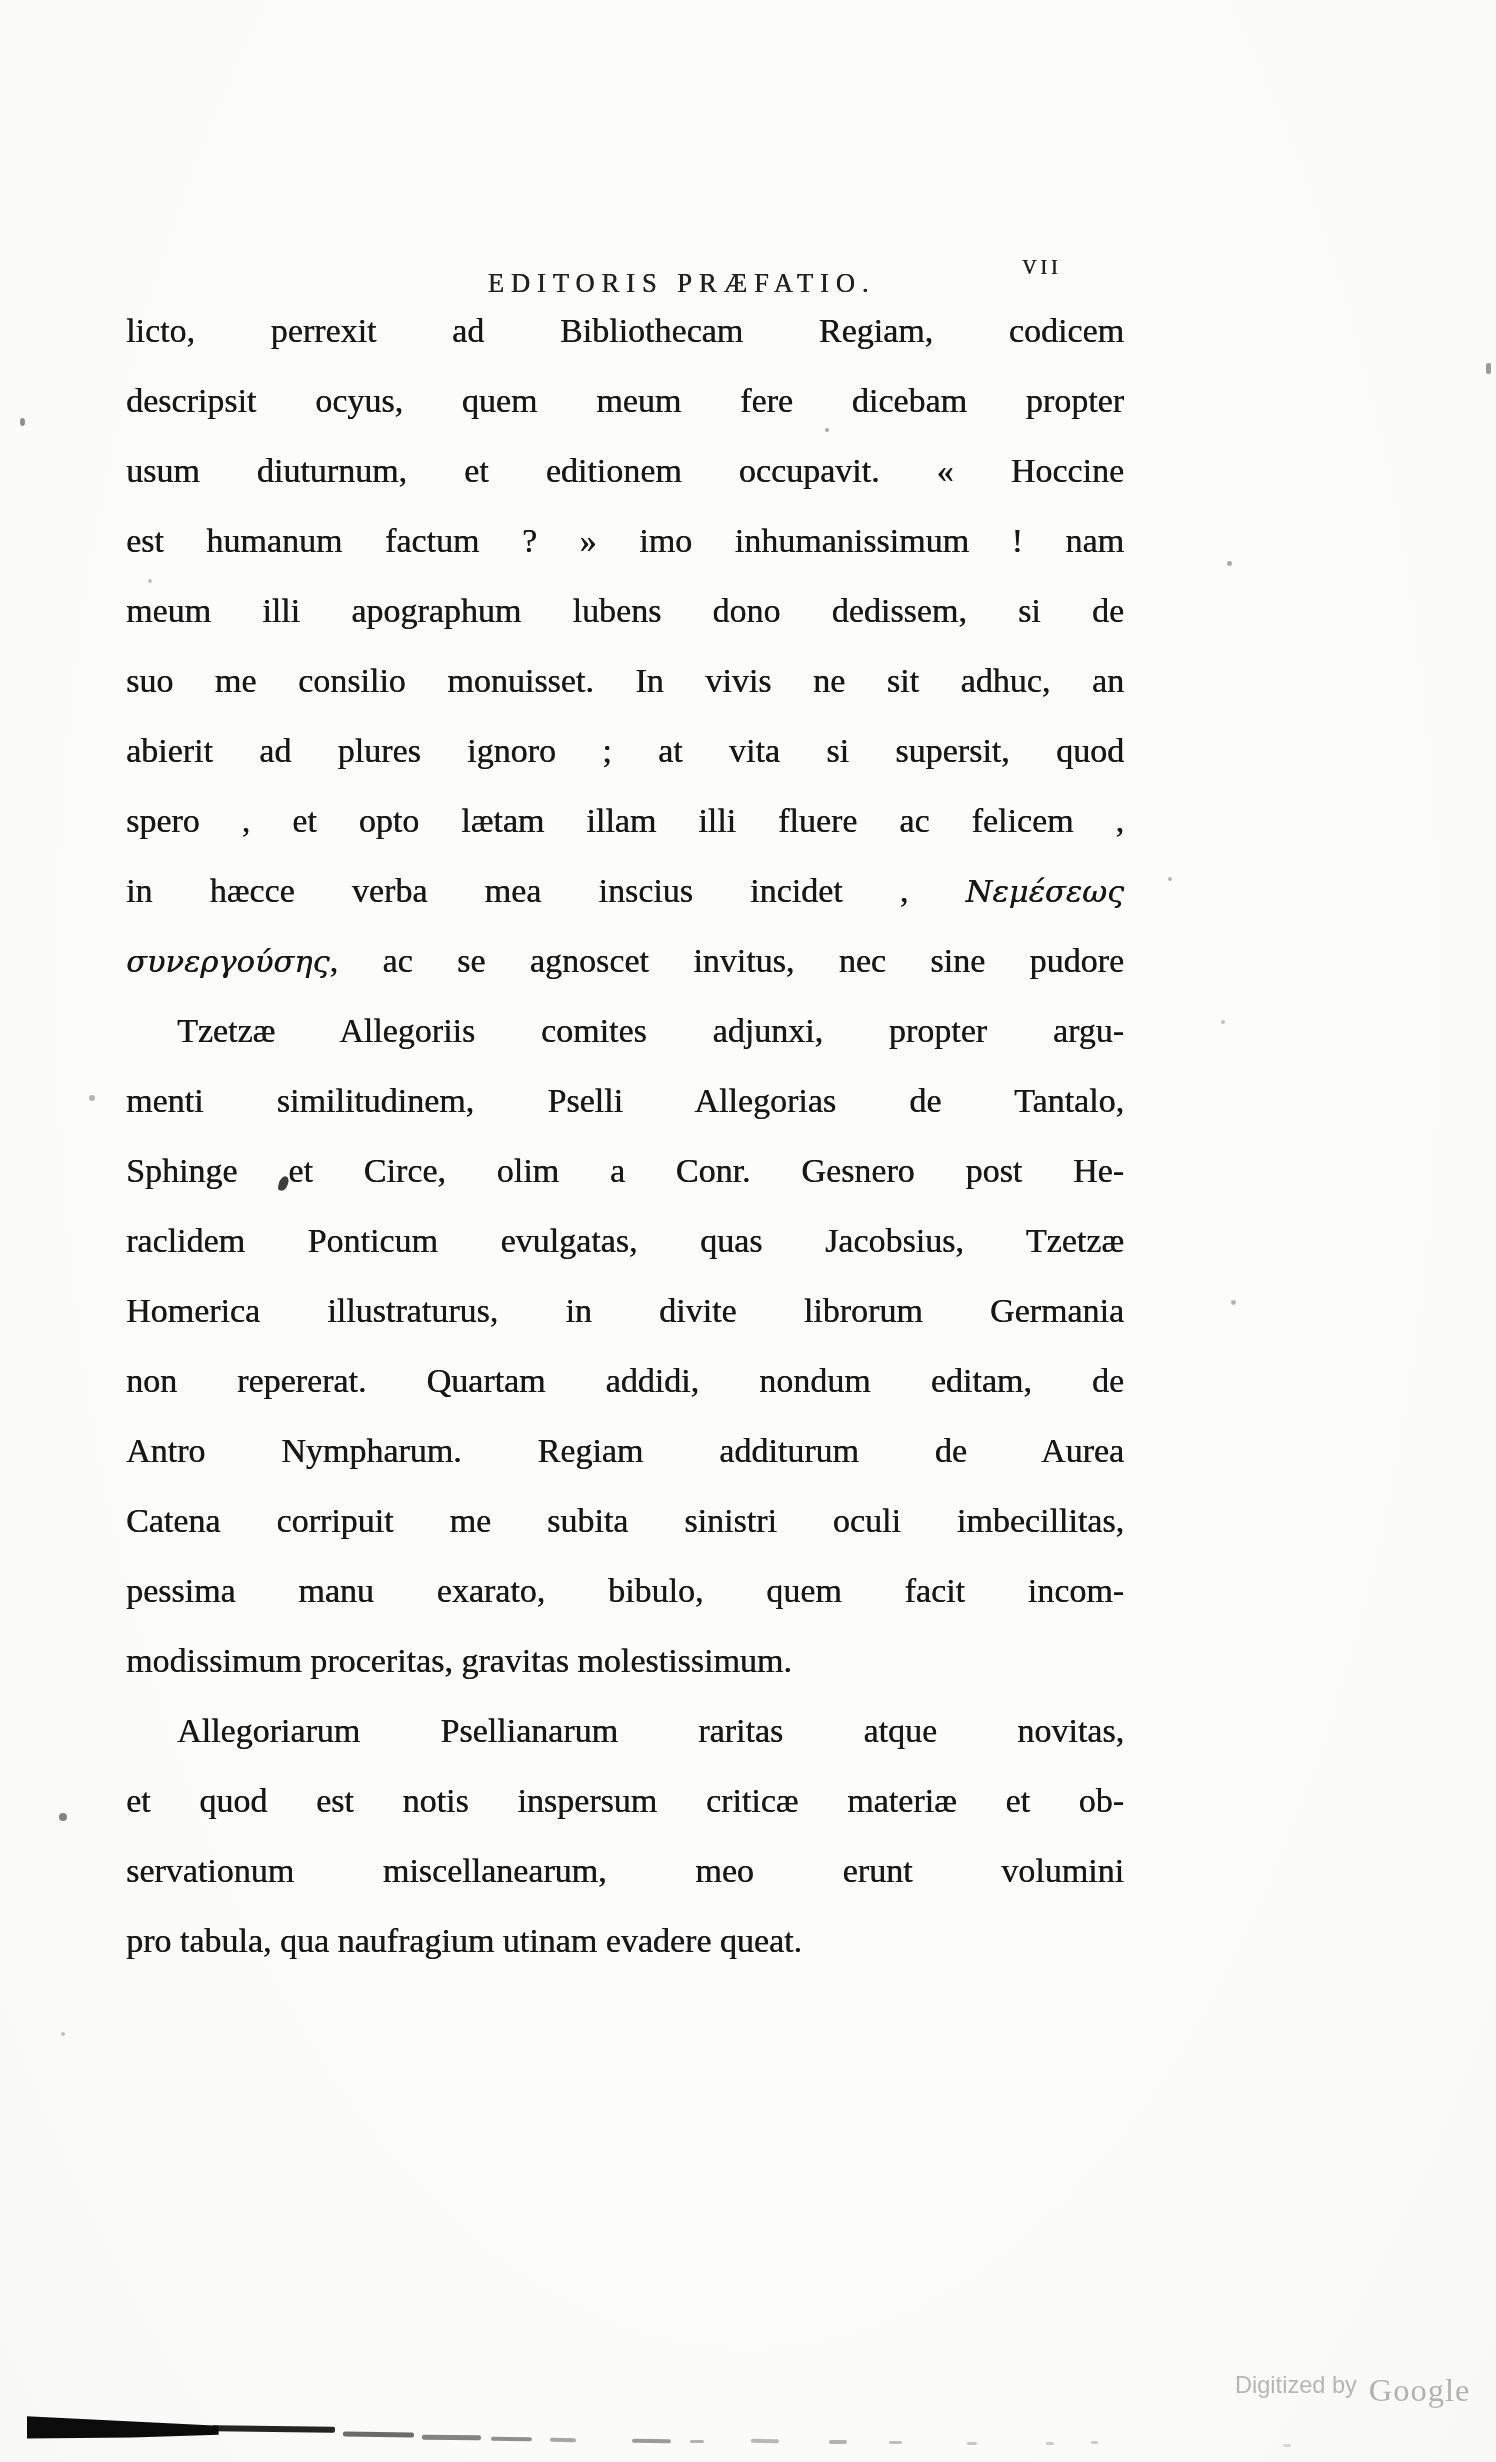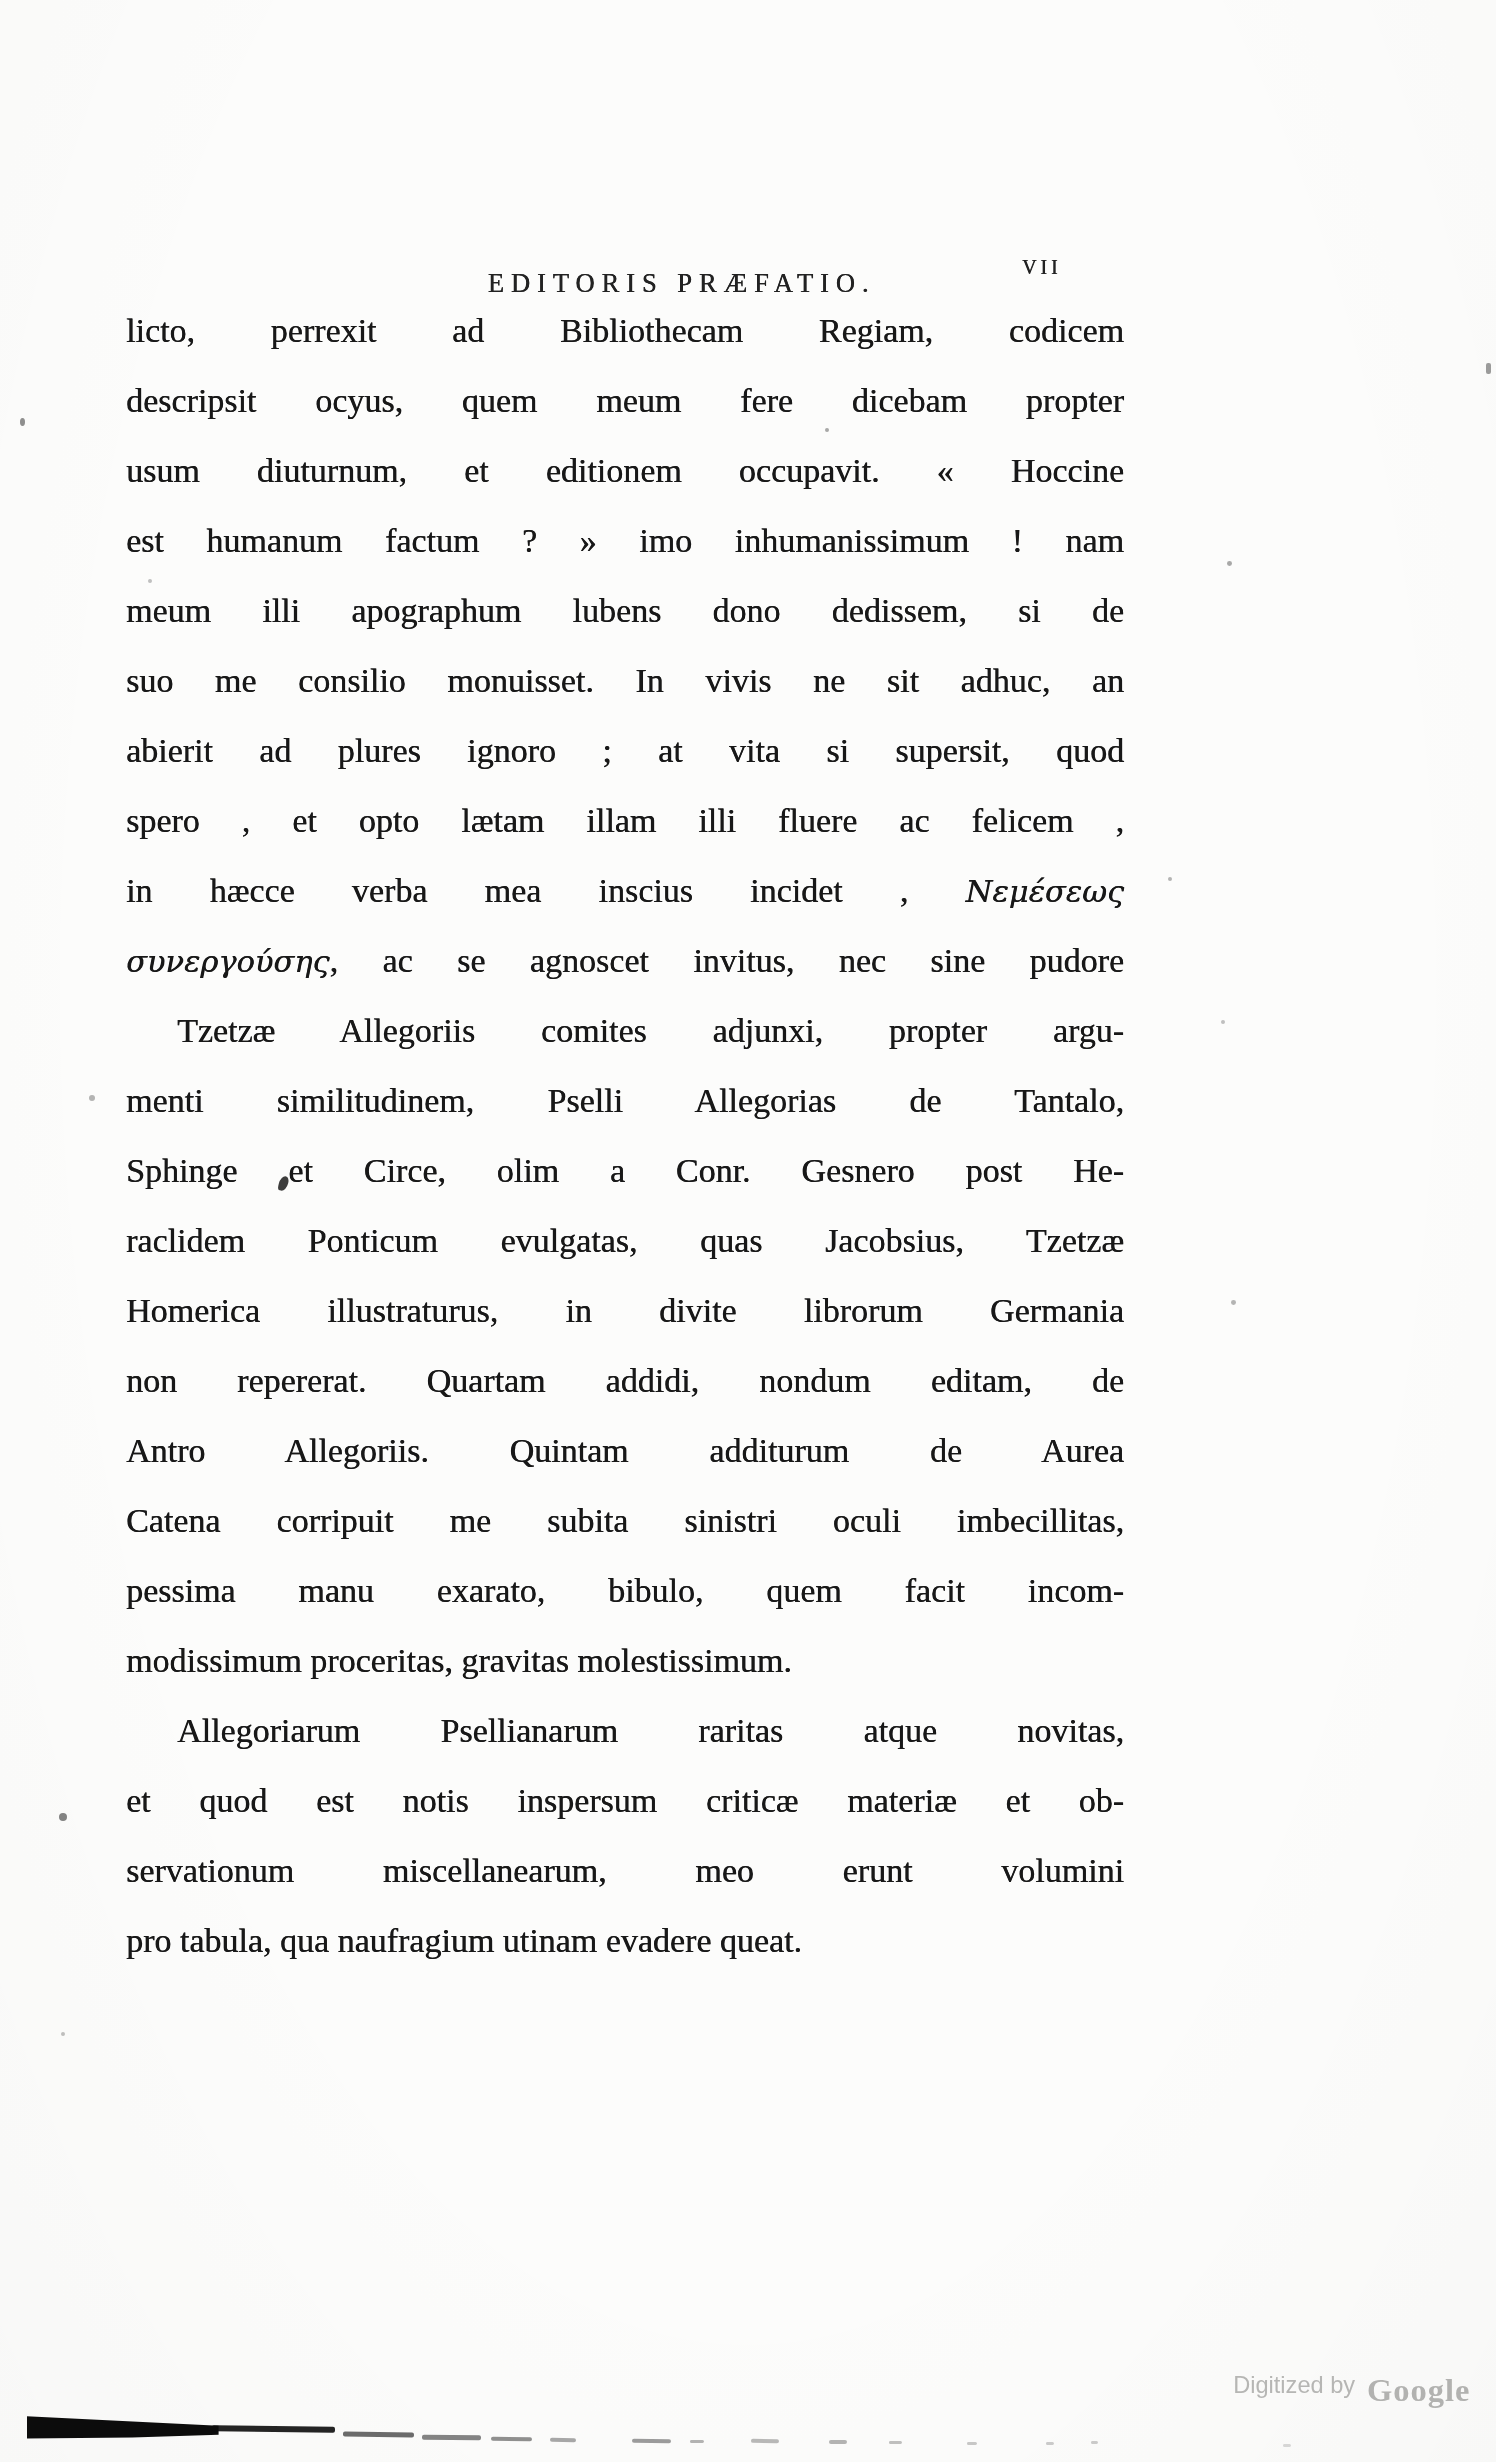--- a/index.html
+++ b/index.html
@@ -40,21 +40,21 @@
   .line.j{text-align-last:justify;}
   .line.ind{text-indent:51px;}
   .greek{font-style:italic;font-family:"DejaVu Serif","Liberation Serif",serif;font-size:30.5px;margin-top:29px;}
   
   .watermark{
     position:absolute;top:2372px;right:25.6px;
     display:flex;align-items:flex-start;gap:11.8px;
     color:#b6b6b4;
   }
   .wm-text{font-family:"Liberation Sans","DejaVu Sans",sans-serif;font-size:23.6px;}
-  .wm-brand{font-family:"Liberation Serif","DejaVu Serif",serif;font-size:32.5px;letter-spacing:1px;color:#b2b2b0;font-weight:bold;}
+  .wm-brand{font-family:"Liberation Serif","DejaVu Serif",serif;font-size:32.5px;letter-spacing:1px;color:#b2b2b0;}
   
   .artifact,.speck{position:absolute;background:#0c0c0c;}
   .speck{border-radius:50%;}
   .wedge{
     left:26.6px;top:2413px;width:192px;height:26.6px;
     clip-path:polygon(0 12%,50% 30%,100% 48%,100% 82%,55% 92%,0 96%);
   }
   .dash{border-radius:2px;transform:rotate(0.7deg);}
 </style>
 </head>
@@ -76,21 +76,21 @@
       <div class="line j">abierit ad plures ignoro ; at vita si supersit, quod</div>
       <div class="line j">spero , et opto lætam illam illi fluere ac felicem ,</div>
       <div class="line j">in hæcce verba mea inscius incidet , <span class="greek">Νεμέσεως</span></div>
       <div class="line j"><span class="greek">συνεργούσης</span>, ac se agnoscet invitus, nec sine pudore</div>
       <div class="line j ind">Tzetzæ Allegoriis comites adjunxi, propter argu-</div>
       <div class="line j">menti similitudinem, Pselli Allegorias de Tantalo,</div>
       <div class="line j">Sphinge et Circe, olim a Conr. Gesnero post He-</div>
       <div class="line j">raclidem Ponticum evulgatas, quas Jacobsius, Tzetzæ</div>
       <div class="line j">Homerica illustraturus, in divite librorum Germania</div>
       <div class="line j">non repererat. Quartam addidi, nondum editam, de</div>
-      <div class="line j">Antro Allegoriis. Quintam additurum de Aurea</div>
+      <div class="line j">Antro Nympharum. Regiam additurum de Aurea</div>
       <div class="line j">Catena corripuit me subita sinistri oculi imbecillitas,</div>
       <div class="line j">pessima manu exarato, bibulo, quem facit incom-</div>
       <div class="line">modissimum proceritas, gravitas molestissimum.</div>
       <div class="line j ind">Allegoriarum Psellianarum raritas atque novitas,</div>
       <div class="line j">et quod est notis inspersum criticæ materiæ et ob-</div>
       <div class="line j">servationum miscellanearum, meo erunt volumini</div>
       <div class="line">pro tabula, qua naufragium utinam evadere queat.</div>
     </div>
 
   <div class="watermark">

